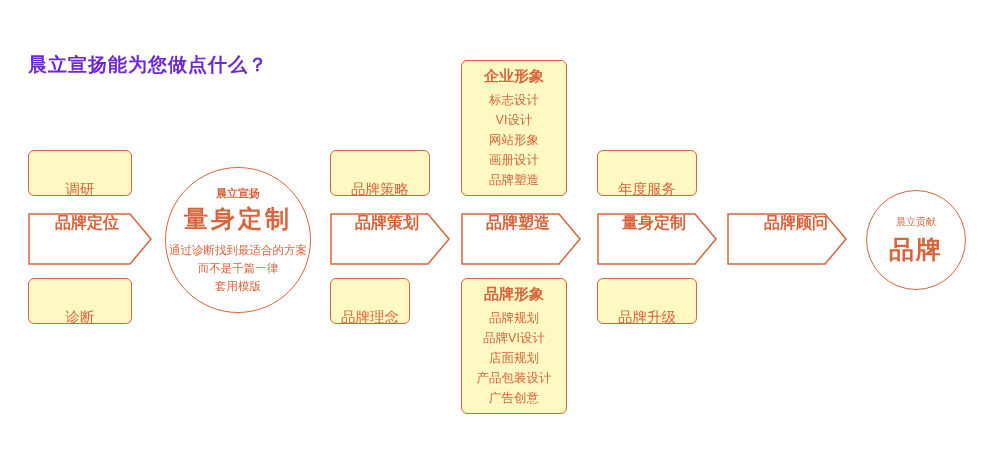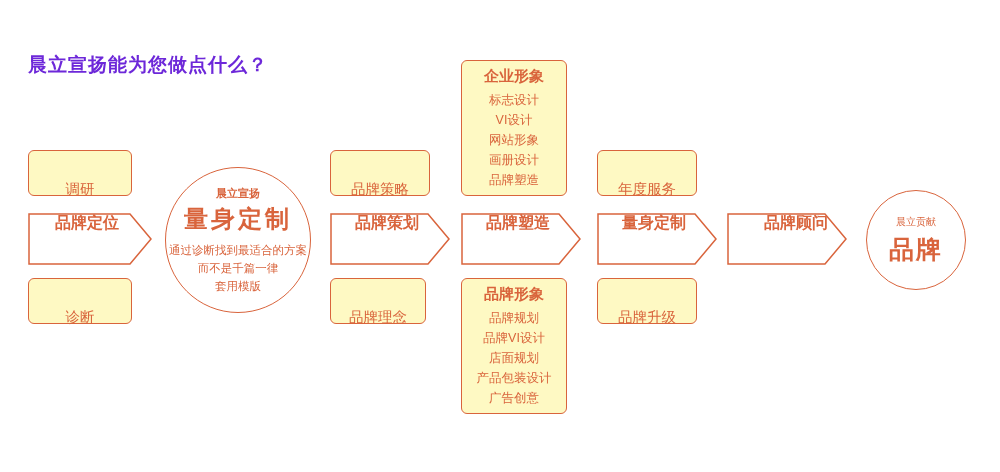--- a/index.html
+++ b/index.html
@@ -100,21 +100,21 @@
     <span class="single">品牌策略</span>
   </div>
 
   <div class="arrow" style="left:330px;top:213px;width:120px;height:52px;">
     <svg width="120" height="52" viewBox="0 0 120 52">
       <polygon points="1,1 98,1 119,26 98,51 1,51" fill="#ffffff" stroke="#d9643c" stroke-width="1.5"></polygon>
     </svg>
     <span class="lbl">品牌策划</span>
   </div>
 
-  <div class="box" style="left:330px;top:278px;width:96px;height:46px;">
+  <div class="box" style="left:330px;top:278px;width:80px;height:46px;">
     <span class="single">品牌理念</span>
   </div>
 
   <div class="box" style="left:461px;top:60px;width:106px;height:136px;">
     <span class="bx-title">企业形象</span>
     <span class="bx-line">标志设计</span>
     <span class="bx-line">VI设计</span>
     <span class="bx-line">网站形象</span>
     <span class="bx-line">画册设计</span>
     <span class="bx-line">品牌塑造</span>

